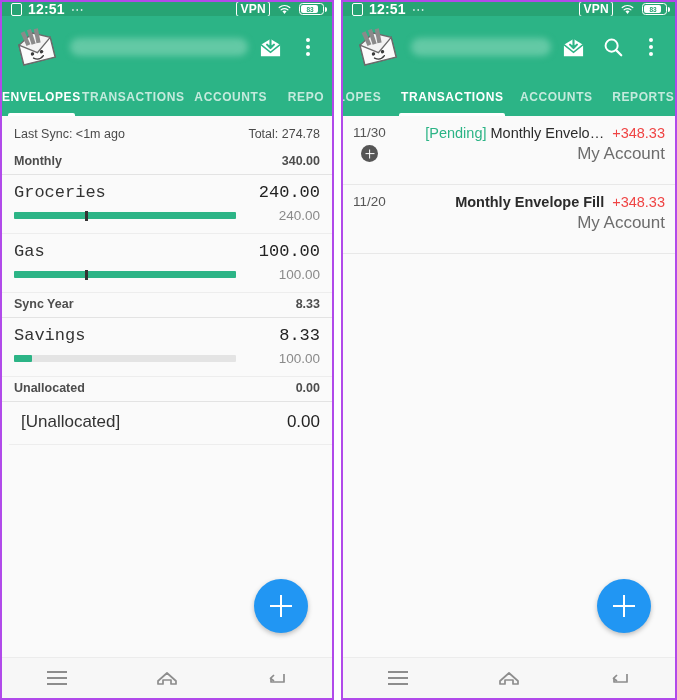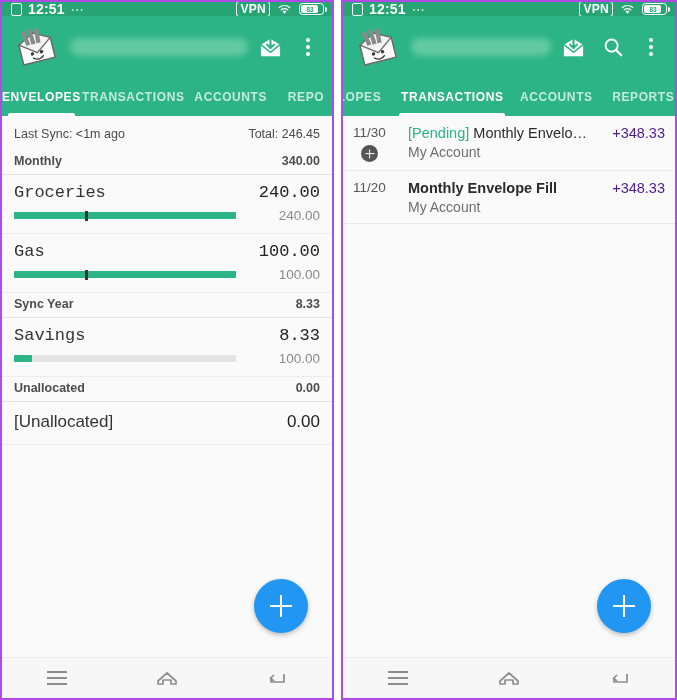--- a/index.html
+++ b/index.html
@@ -164,30 +164,32 @@
     background: #e4e4e4;
     border-radius: 1px;
   }
   .bar-fill { position: absolute; left: 0; top: 0; bottom: 0; background: #2cb486; border-radius: 1px; }
   .bar-tick { position: absolute; top: -1.5px; width: 2.5px; height: 10px; background: #333333; }
   .env-sub { font-size: 13.5px; color: #8a8a8a; margin-left: auto; }
   .plain-row {
     display: flex; align-items: center; justify-content: space-between;
     padding: 10px 12px 12px 12px;
     border-bottom: 1px solid #ededed;
+    margin-left: 7px;
   }
   .plain-name { font-size: 17px; color: #333333; }
   .plain-amount { font-size: 17px; color: #222222; }
 
   
   .txn {
     display: flex;
-    padding: 9px 10px 8px 10px;
+    padding: 9px 10px 20px 10px;
     border-bottom: 1px solid #e8e8e8;
     gap: 9px;
+    text-align: right;
   }
   .txn-date-col { width: 46px; flex: 0 0 46px; display: flex; flex-direction: column; align-items: flex-start; gap: 5px; }
   .txn-date { font-size: 13.5px; color: #555555; }
   .badge-plus {
     width: 17px; height: 17px; border-radius: 50%;
     background: #555555; position: relative; margin-left: 8px;
   }
   .badge-plus::before, .badge-plus::after {
     content: ""; position: absolute; background: #ffffff;
     left: 50%; top: 50%;
@@ -196,22 +198,22 @@
   .badge-plus::after  { width: 1.8px; height: 9px; transform: translate(-50%, -50%); }
   .txn-main { flex: 1 1 auto; min-width: 0; }
   .txn-title-row { display: flex; align-items: baseline; gap: 8px; }
   .txn-title {
     font-size: 14.5px; color: #2b2b2b;
     white-space: nowrap; overflow: hidden; text-overflow: ellipsis;
     flex: 1 1 auto; min-width: 0;
   }
   .txn-title.bold { font-weight: bold; }
   .pending { color: #2cb486; }
-  .txn-amount { font-size: 14.5px; color: #4c1d95; flex: 0 0 auto; }
-  .txn-sub { font-size: 14px; color: #6d6d6d; margin-top: 3px; }
+  .txn-amount { font-size: 14.5px; color: #ef4444; flex: 0 0 auto; }
+  .txn-sub { font-size: 17px; color: #6d6d6d; margin-top: 3px; }
 
   
   .fab {
     position: absolute;
     right: 24px; bottom: 24px;
     width: 54px; height: 54px;
     border-radius: 50%;
     background: #2196f3;
     display: flex; align-items: center; justify-content: center;
     cursor: pointer;
@@ -294,21 +296,21 @@
       <div class="tab active">ENVELOPES</div>
       <div class="tab">TRANSACTIONS</div>
       <div class="tab">ACCOUNTS</div>
       <div class="tab">REPO</div>
     </div>
 
     <div class="body">
 
       <div class="sync-row">
         <span>Last Sync: &lt;1m ago</span>
-        <span>Total: 246.45</span>
+        <span>Total: 274.78</span>
       </div>
 
       <div class="group-header">
         <span>Monthly</span>
         <span>340.00</span>
       </div>
 
       <div class="env-row">
         <div class="env-top">
           <span class="env-name">Groceries</span>

